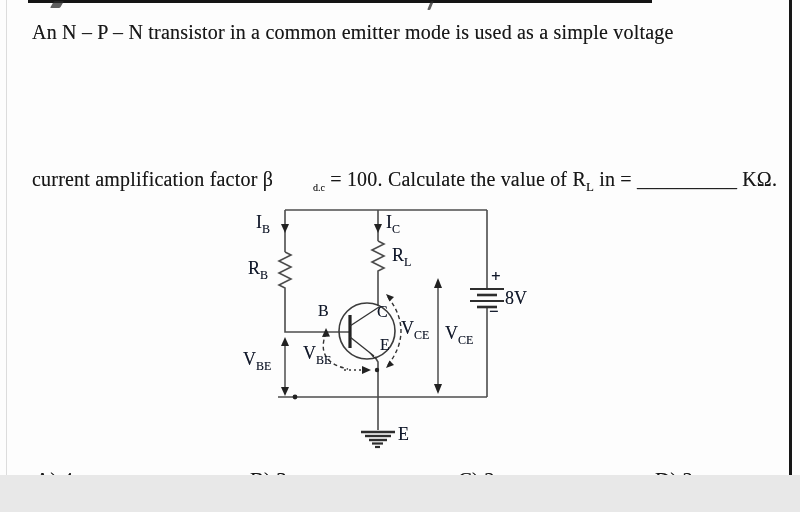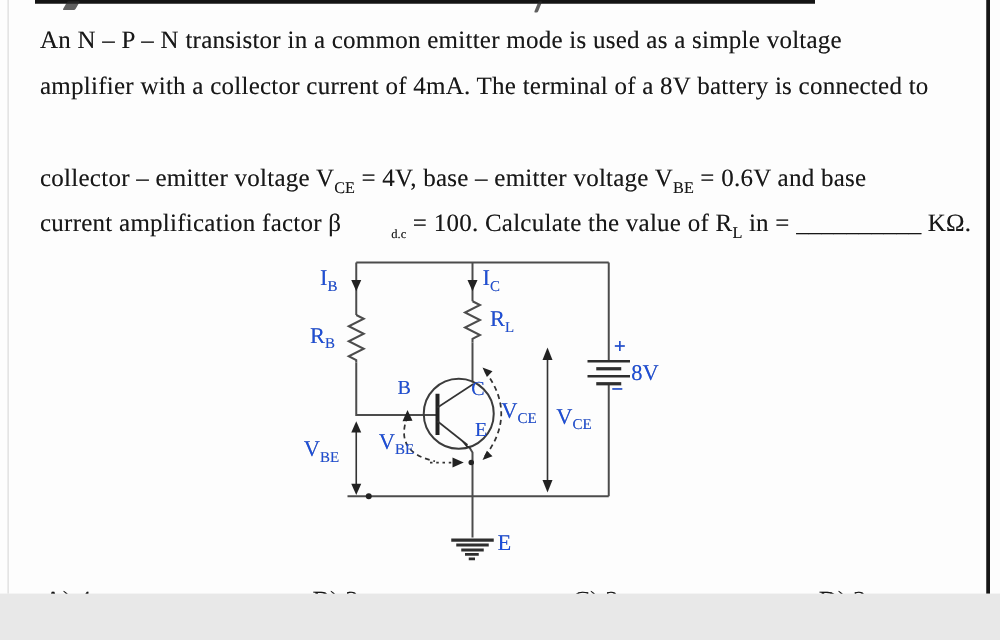--- a/index.html
+++ b/index.html
@@ -20,21 +20,21 @@
   
   .qline{
     position:absolute;left:32px;white-space:nowrap;font-size:20px;
     letter-spacing:.2px;color:#181818;text-shadow:0 0 .4px rgba(20,20,20,.45);
   }
   .qline sub{font-size:13px;line-height:0;letter-spacing:0;}
   .qline sub.tiny{font-size:10px;margin-left:40px;}
   .blank{letter-spacing:0;margin-top:46px;}
   
   .clabel{
-    position:absolute;font-size:18px;color:#1d4ed8;white-space:nowrap;
+    position:absolute;font-size:18px;color:#0f172a;white-space:nowrap;
     text-shadow:0 0 .4px rgba(20,20,20,.4);line-height:1;
   }
   .clabel sub{font-size:12px;line-height:0;}
   .tletter{font-size:16px;}
   .sign{font-size:17px;font-weight:bold;}
   
   .option{
     position:absolute;top:468px;font-size:21px;color:#141414;white-space:nowrap;
     text-shadow:0 0 .4px rgba(20,20,20,.45);
   }
@@ -52,22 +52,20 @@
 
   <div class="top-bar"></div>
   <div class="right-border"></div>
   <div class="left-border"></div>
   <div class="bottom-border"></div>
   <div class="desc-mark mark1"></div>
   <div class="desc-mark mark2"></div>
   <div class="desc-mark mark3"></div>
 
   <div class="qline" style="top:21px">An N – P – N transistor in a common emitter mode is used as a simple voltage</div>
-  <div class="qline" style="top:58px">amplifier with a collector current of 4mA. The terminal of a 8V battery is connected to</div>
-  <div class="qline" style="top:132px"><span>collector – emitter voltage V</span><sub>CE</sub><span> = 4V, base – emitter voltage V</span><sub>BE</sub><span> = 0.6V and base</span></div>
   <div class="qline" style="top:168px"><span>current amplification factor β</span><sub class="tiny">d.c</sub><span> = 100. Calculate the value of R</span><sub>L</sub><span> in = </span><span class="blank">__________</span><span> KΩ.</span></div>
 
   <svg width="800" height="512" viewBox="0 0 800 512">
 
     <g>
       <path class="wire" d="M285,210 H487"></path>
       <path class="wire" d="M285,210 V252"></path>
       <path class="wire" d="M285,290 V332 H349"></path>
       <path class="wire" d="M378,210 V241"></path>
       <path class="wire" d="M378,274 V306"></path>

